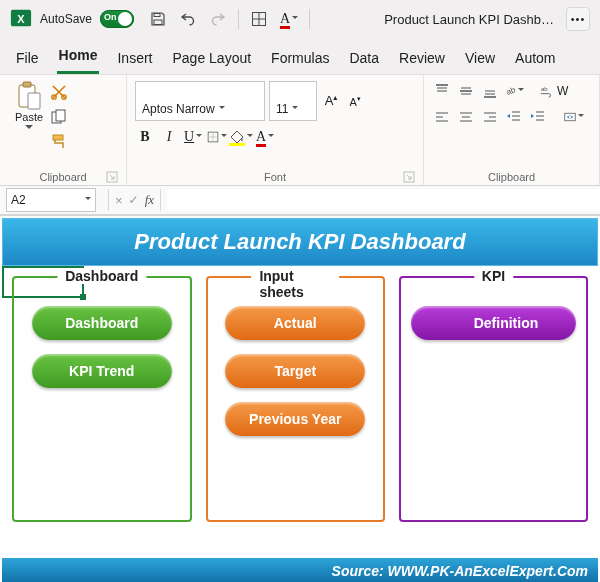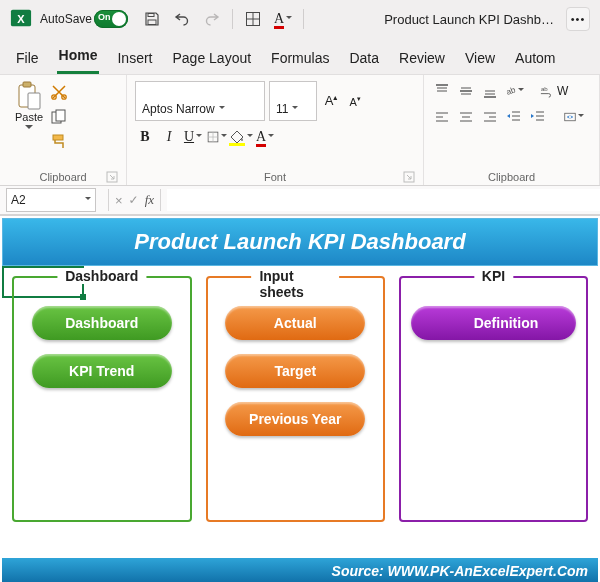--- a/index.html
+++ b/index.html
@@ -18,21 +18,21 @@
     height: 38px;
     display: flex;
     align-items: center;
     gap: 8px;
     padding: 0 10px;
     background: #f1efef;
   }
   .xl-logo {
     width: 22px; height: 22px;
   }
-  .autosave-wrap { display: flex; align-items: center; gap: 2px; }
+  .autosave-wrap { display: flex; align-items: center; gap: 8px; }
   .autosave-label { font-size: 12px; }
   .autosave-toggle {
     width: 34px; height: 18px; border-radius: 9px;
     background: linear-gradient(#1a8f3b,#0e7a2e);
     position: relative;
     box-shadow: inset 0 0 0 1px #0e6e2a;
   }
   .autosave-toggle::after {
     content: ""; position: absolute; top: 2px; right: 2px;
     width: 14px; height: 14px; border-radius: 50%;

